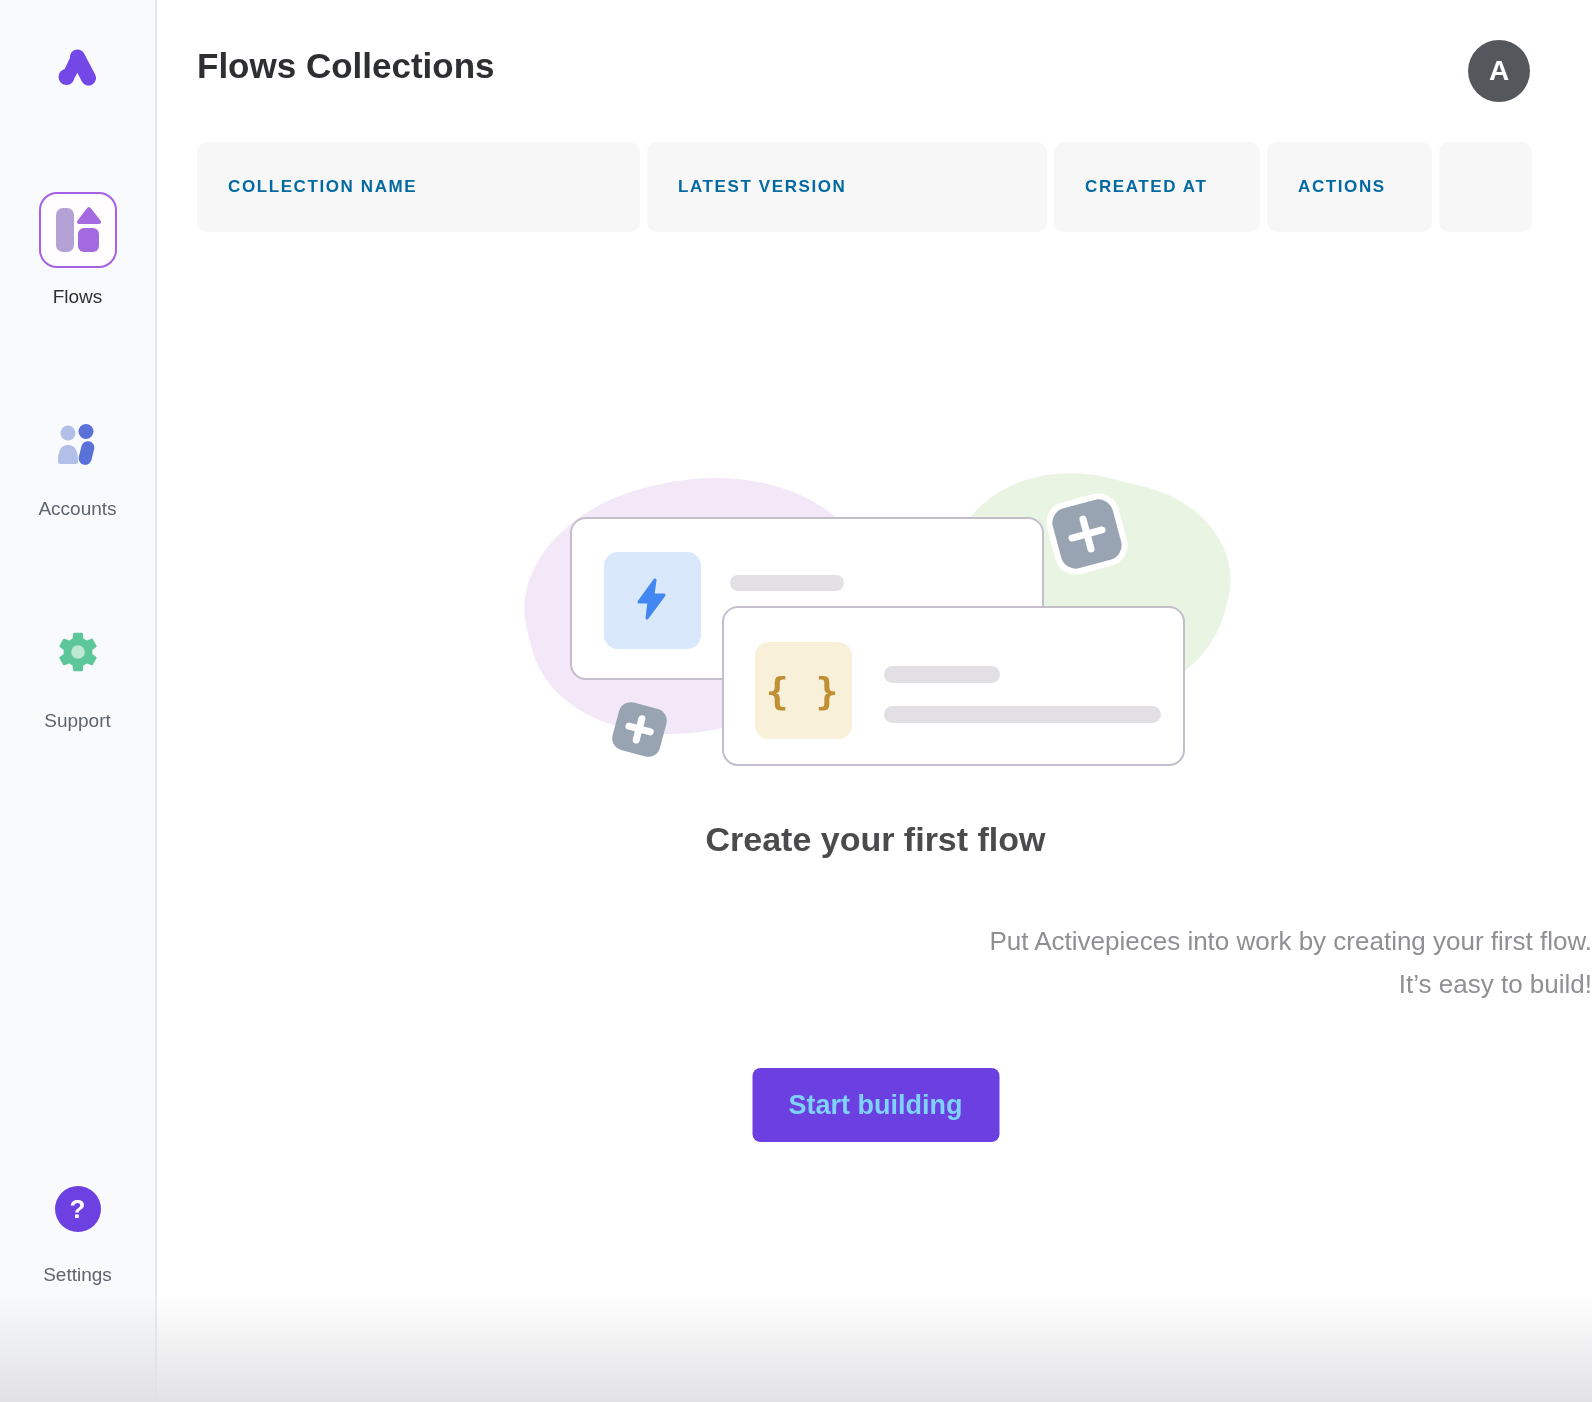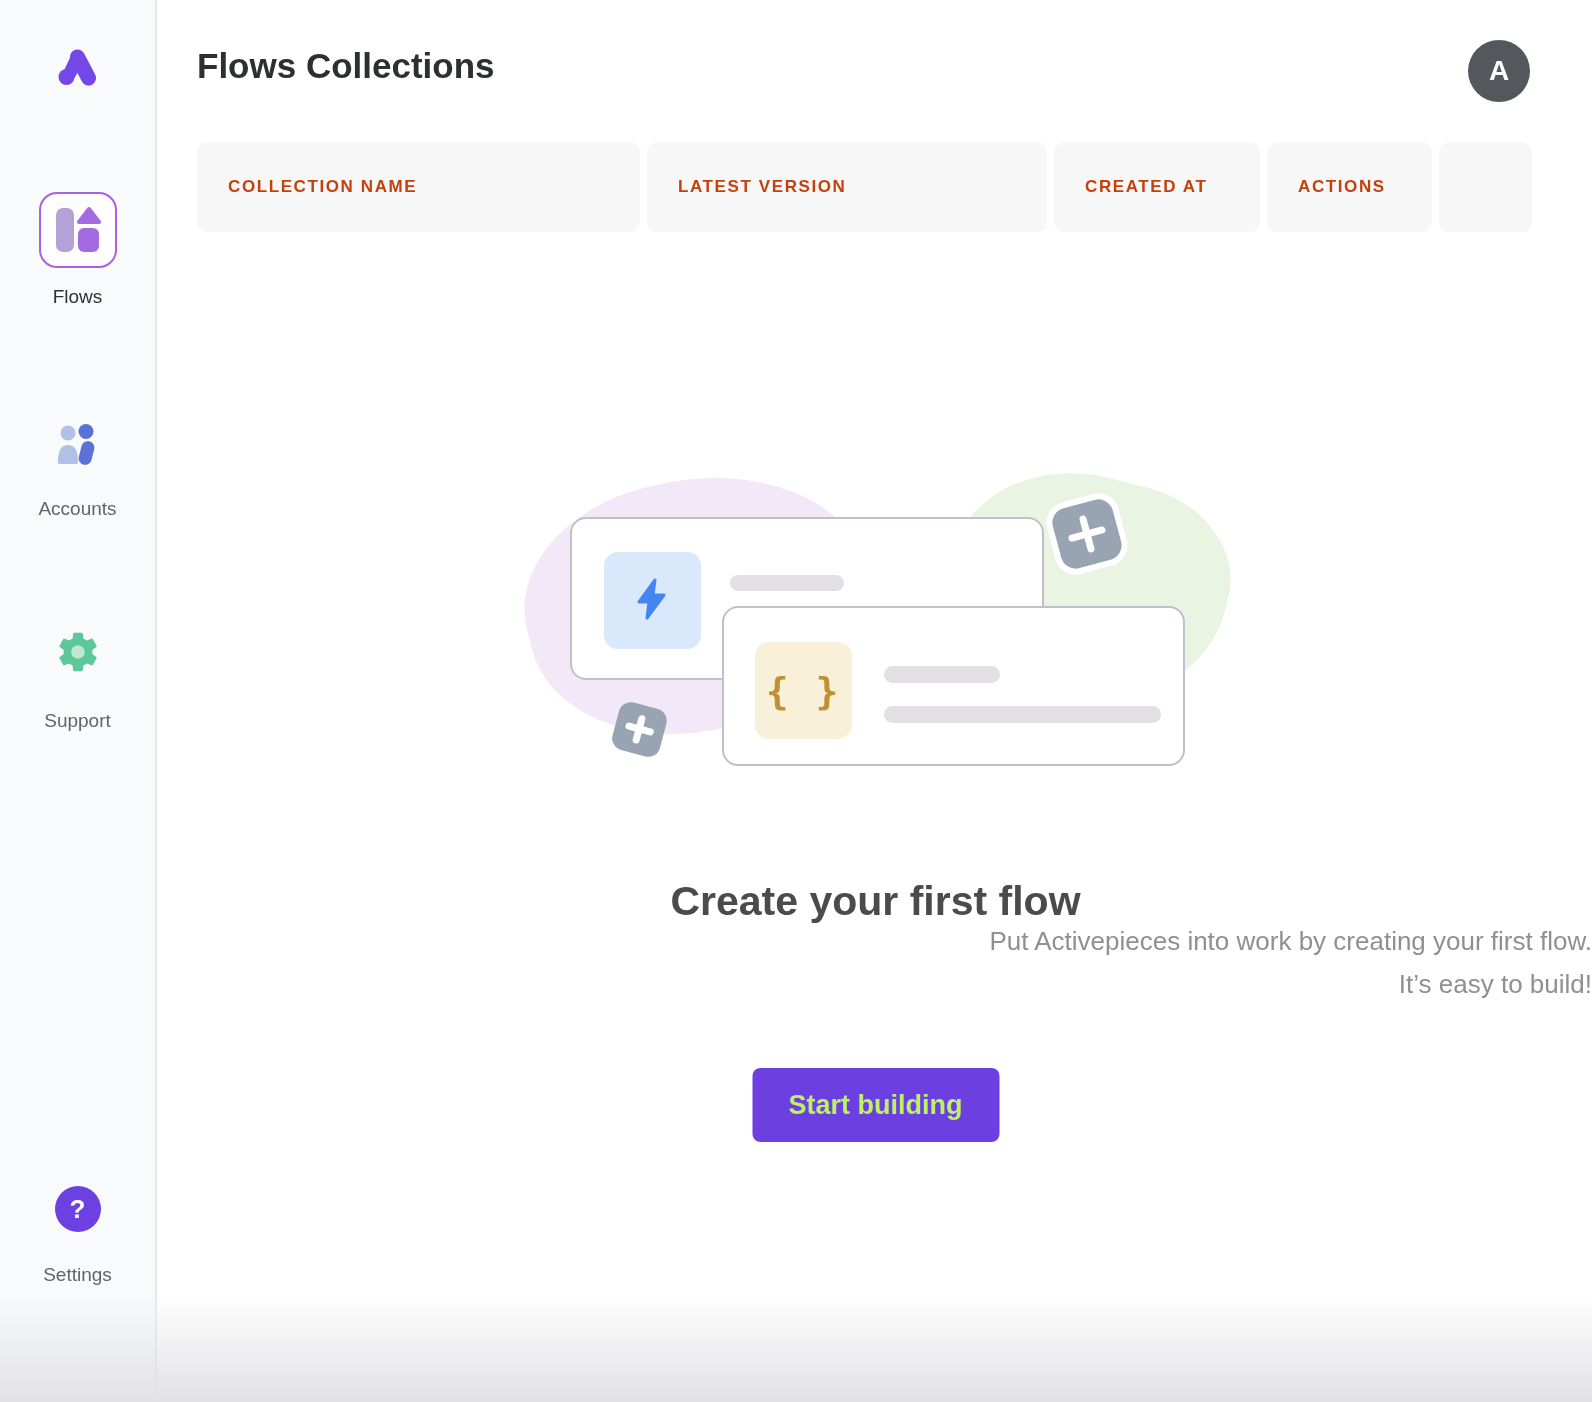--- a/index.html
+++ b/index.html
@@ -58,21 +58,21 @@
   
   .table-header {
     position:absolute; left:197px; top:142px; width:1335px; height:90px;
     display:flex; gap:7px;
   }
   .th-cell {
     background:#f7f7f8; border-radius:10px;
     display:flex; align-items:center;
     padding-left:31px;
     font-size:17px; font-weight:bold; letter-spacing:1.6px;
-    color:#c2410c; text-transform:uppercase;
+    color:#0369a1; text-transform:uppercase;
     white-space:nowrap;
     text-align:right;
   }
   .th-1 { width:443px; } .th-2 { width:400px; } .th-3 { width:206px; }
   .th-4 { width:165px; } .th-5 { flex:1; }
 
   
   .main-center { position:absolute; left:159px; top:0; width:1433px; height:1402px; }
 
   .illustration {
@@ -119,32 +119,32 @@
   .plus-small { left:89px;  top:235px; width:49px; height:49px; border-radius:12px;
                 transform:rotate(15deg); z-index:3; }
   .plus-glyph { position:relative; width:60%; height:60%; }
   .plus-glyph::before, .plus-glyph::after {
     content:""; position:absolute; background:#ffffff; border-radius:4px;
   }
   .plus-glyph::before { left:0; right:0; top:50%; height:7px; transform:translateY(-50%); }
   .plus-glyph::after  { top:0; bottom:0; left:50%; width:7px; transform:translateX(-50%); }
 
   .empty-heading {
-    position:absolute; top:878px; left:0; width:100%;
-    text-align:center; font-size:41px; font-weight:bold; color:#4b4b4d;
+    position:absolute; top:820px; left:0; width:100%;
+    text-align:center; font-size:34px; font-weight:bold; color:#4b4b4d;
   }
   .empty-desc {
     position:absolute; top:920px; left:0; width:100%;
     text-align:right; font-size:26px; color:#8f8f94; line-height:43px;
   }
   .cta-button {
     position:absolute; top:1068px; left:50%; transform:translateX(-50%);
     width:247px; height:74px;
     background:#6c3fe0; border:none; border-radius:8px;
-    color:#bef264; font-family:"Liberation Sans", sans-serif;
+    color:#7dd3fc; font-family:"Liberation Sans", sans-serif;
     font-size:27px; font-weight:bold;
     cursor:pointer;
   }
 
   
   .bottom-fade {
     position:absolute; left:0; right:0; bottom:0; height:110px;
     background:linear-gradient(to bottom, rgba(228,228,230,0), rgba(223,223,226,0.55) 60%, #e2e2e5 100%);
     z-index:20; pointer-events:none;
   }

